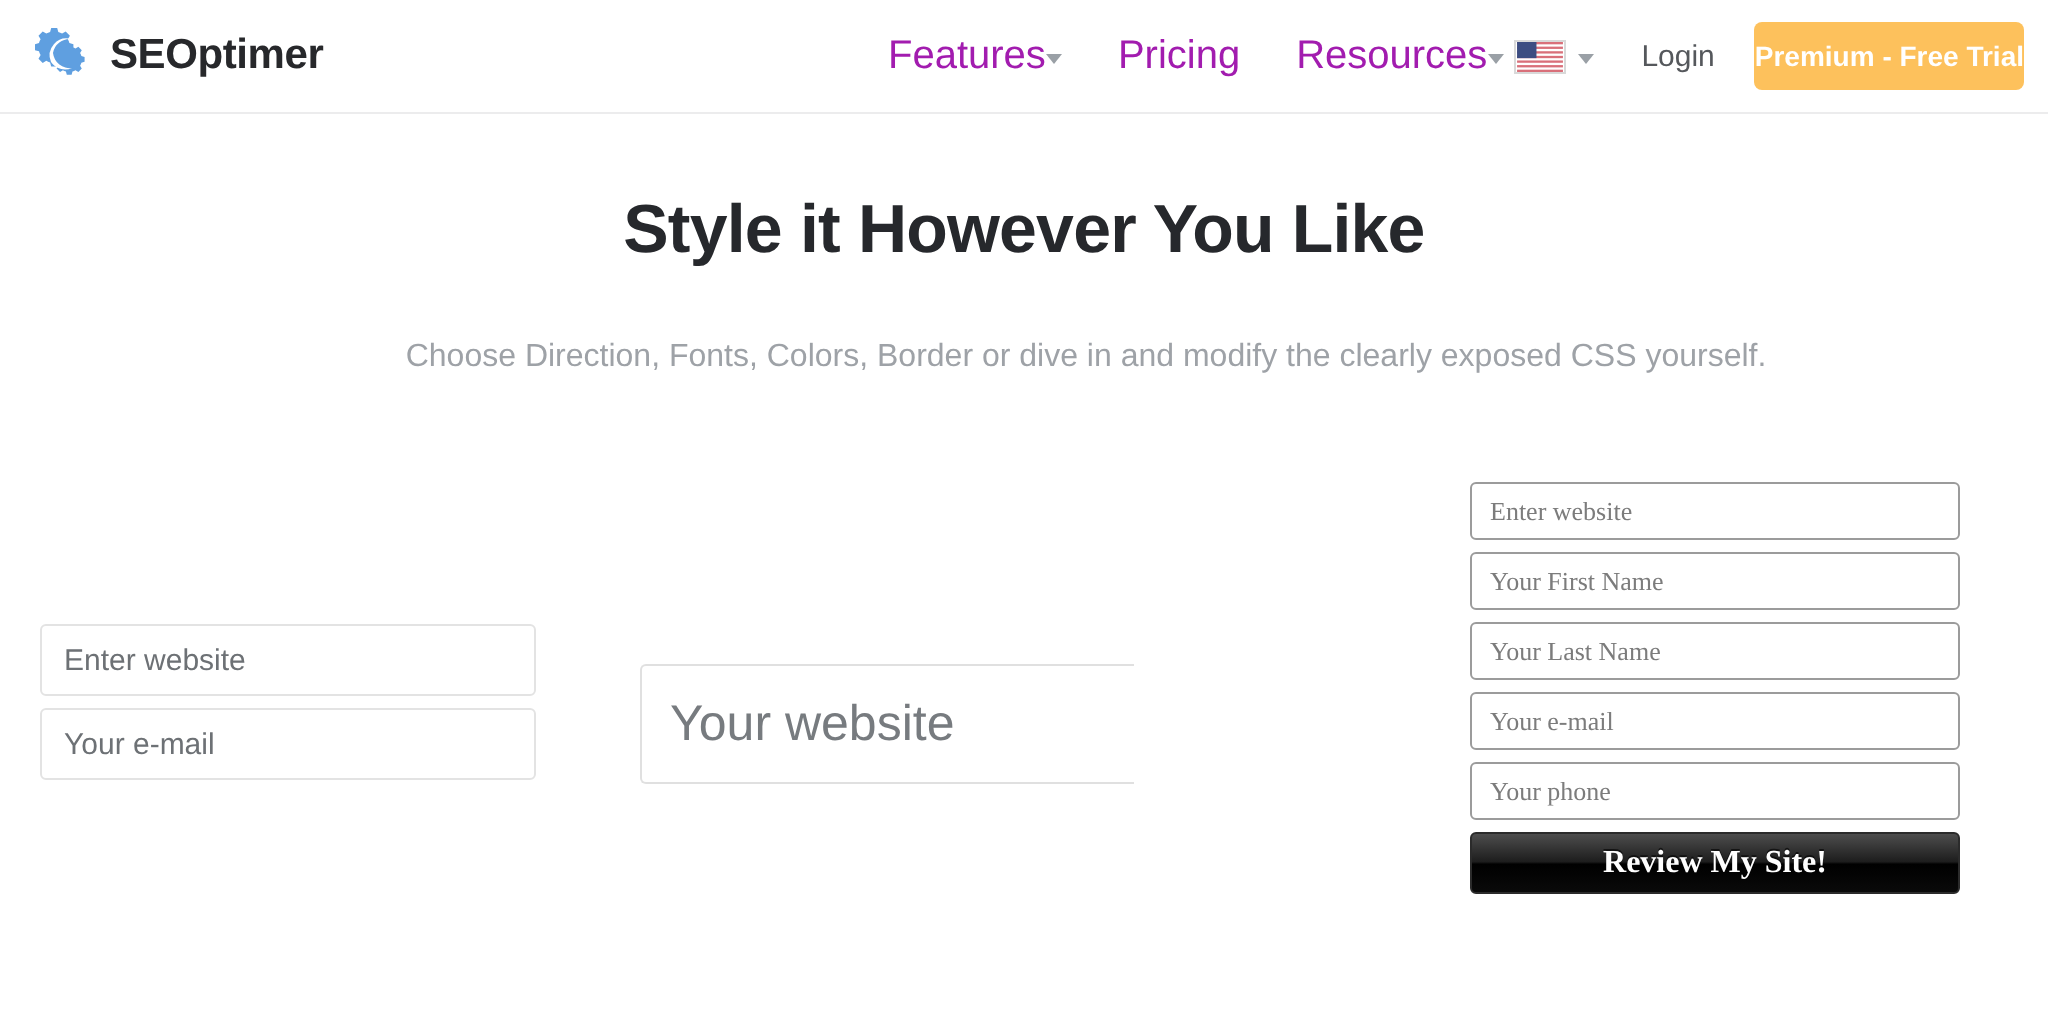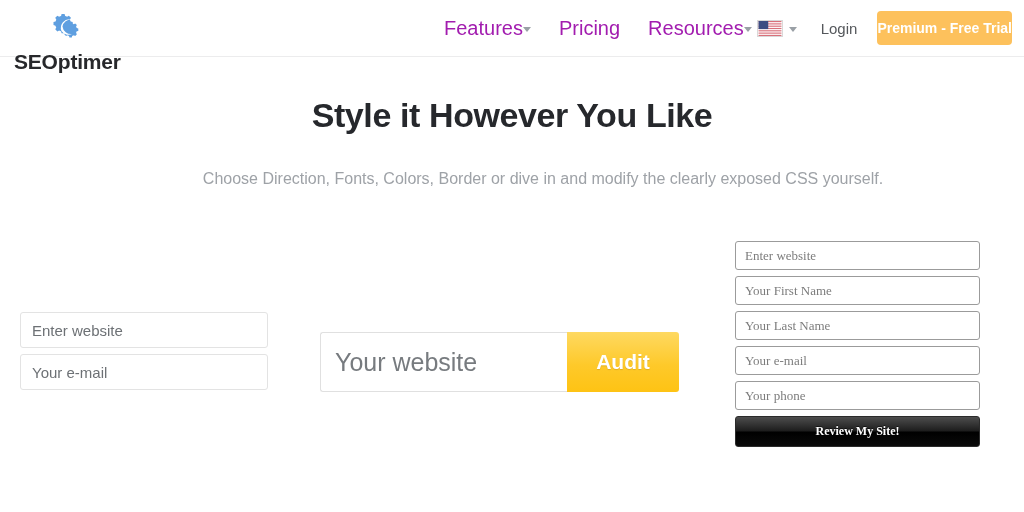--- a/index.html
+++ b/index.html
@@ -24,21 +24,20 @@
     background: #ffffff;
     border-bottom: 1px solid #ececed;
     box-sizing: border-box;
   }
   .logo {
     position: absolute;
     left: 14px; top: 10px;
     display: flex;
     align-items: center;
     gap: 7px;
-    flex-direction: column;
   }
   .logo-mark {
     width: 34px; height: 34px;
     display: block;
   }
   .logo-text {
     font-size: 21px;
     font-weight: bold;
     color: #27282b;
     letter-spacing: -0.2px;
@@ -231,21 +230,21 @@
     outline: none;
   }
   .wr-input::placeholder { color: #7c7c7c; opacity: 1; }
   .wr-btn {
     display: block;
     width: 245px;
     height: 31px;
     box-sizing: border-box;
     background: linear-gradient(to bottom, #4d4d4d 0%, #1d1d1d 48%, #000000 52%, #0a0a0a 100%);
     color: #ffffff;
-    font-size: 12px;
+    font-size: 16px;
     font-weight: bold;
     border: 1px solid #2b2b2b;
     border-radius: 3px;
     cursor: pointer;
     font-family: "Liberation Serif", serif;
     text-shadow: 0 -1px 0 rgba(0,0,0,0.6);
   }
 </style>
 </head>
 <body>
@@ -306,21 +305,20 @@
 <div class="hero-title">Style it However You Like</div>
 <div class="hero-sub">Choose Direction, Fonts, Colors, Border or dive in and modify the clearly exposed CSS yourself.</div>
 
 <div class="widget-left">
   <input class="wl-input" type="text" placeholder="Enter website" style="">
   <input class="wl-input" type="text" placeholder="Your e-mail" style="">
 </div>
 
 <div class="widget-mid">
   <input class="wm-input" type="text" placeholder="Your website" style="">
-  <button class="wm-btn">Audit</button>
 </div>
 
 <div class="widget-right">
   <input class="wr-input" type="text" placeholder="Enter website" style="">
   <input class="wr-input" type="text" placeholder="Your First Name" style="">
   <input class="wr-input" type="text" placeholder="Your Last Name" style="">
   <input class="wr-input" type="text" placeholder="Your e-mail" style="">
   <input class="wr-input" type="text" placeholder="Your phone" style="">
   <button class="wr-btn">Review My Site!</button>
 </div>

